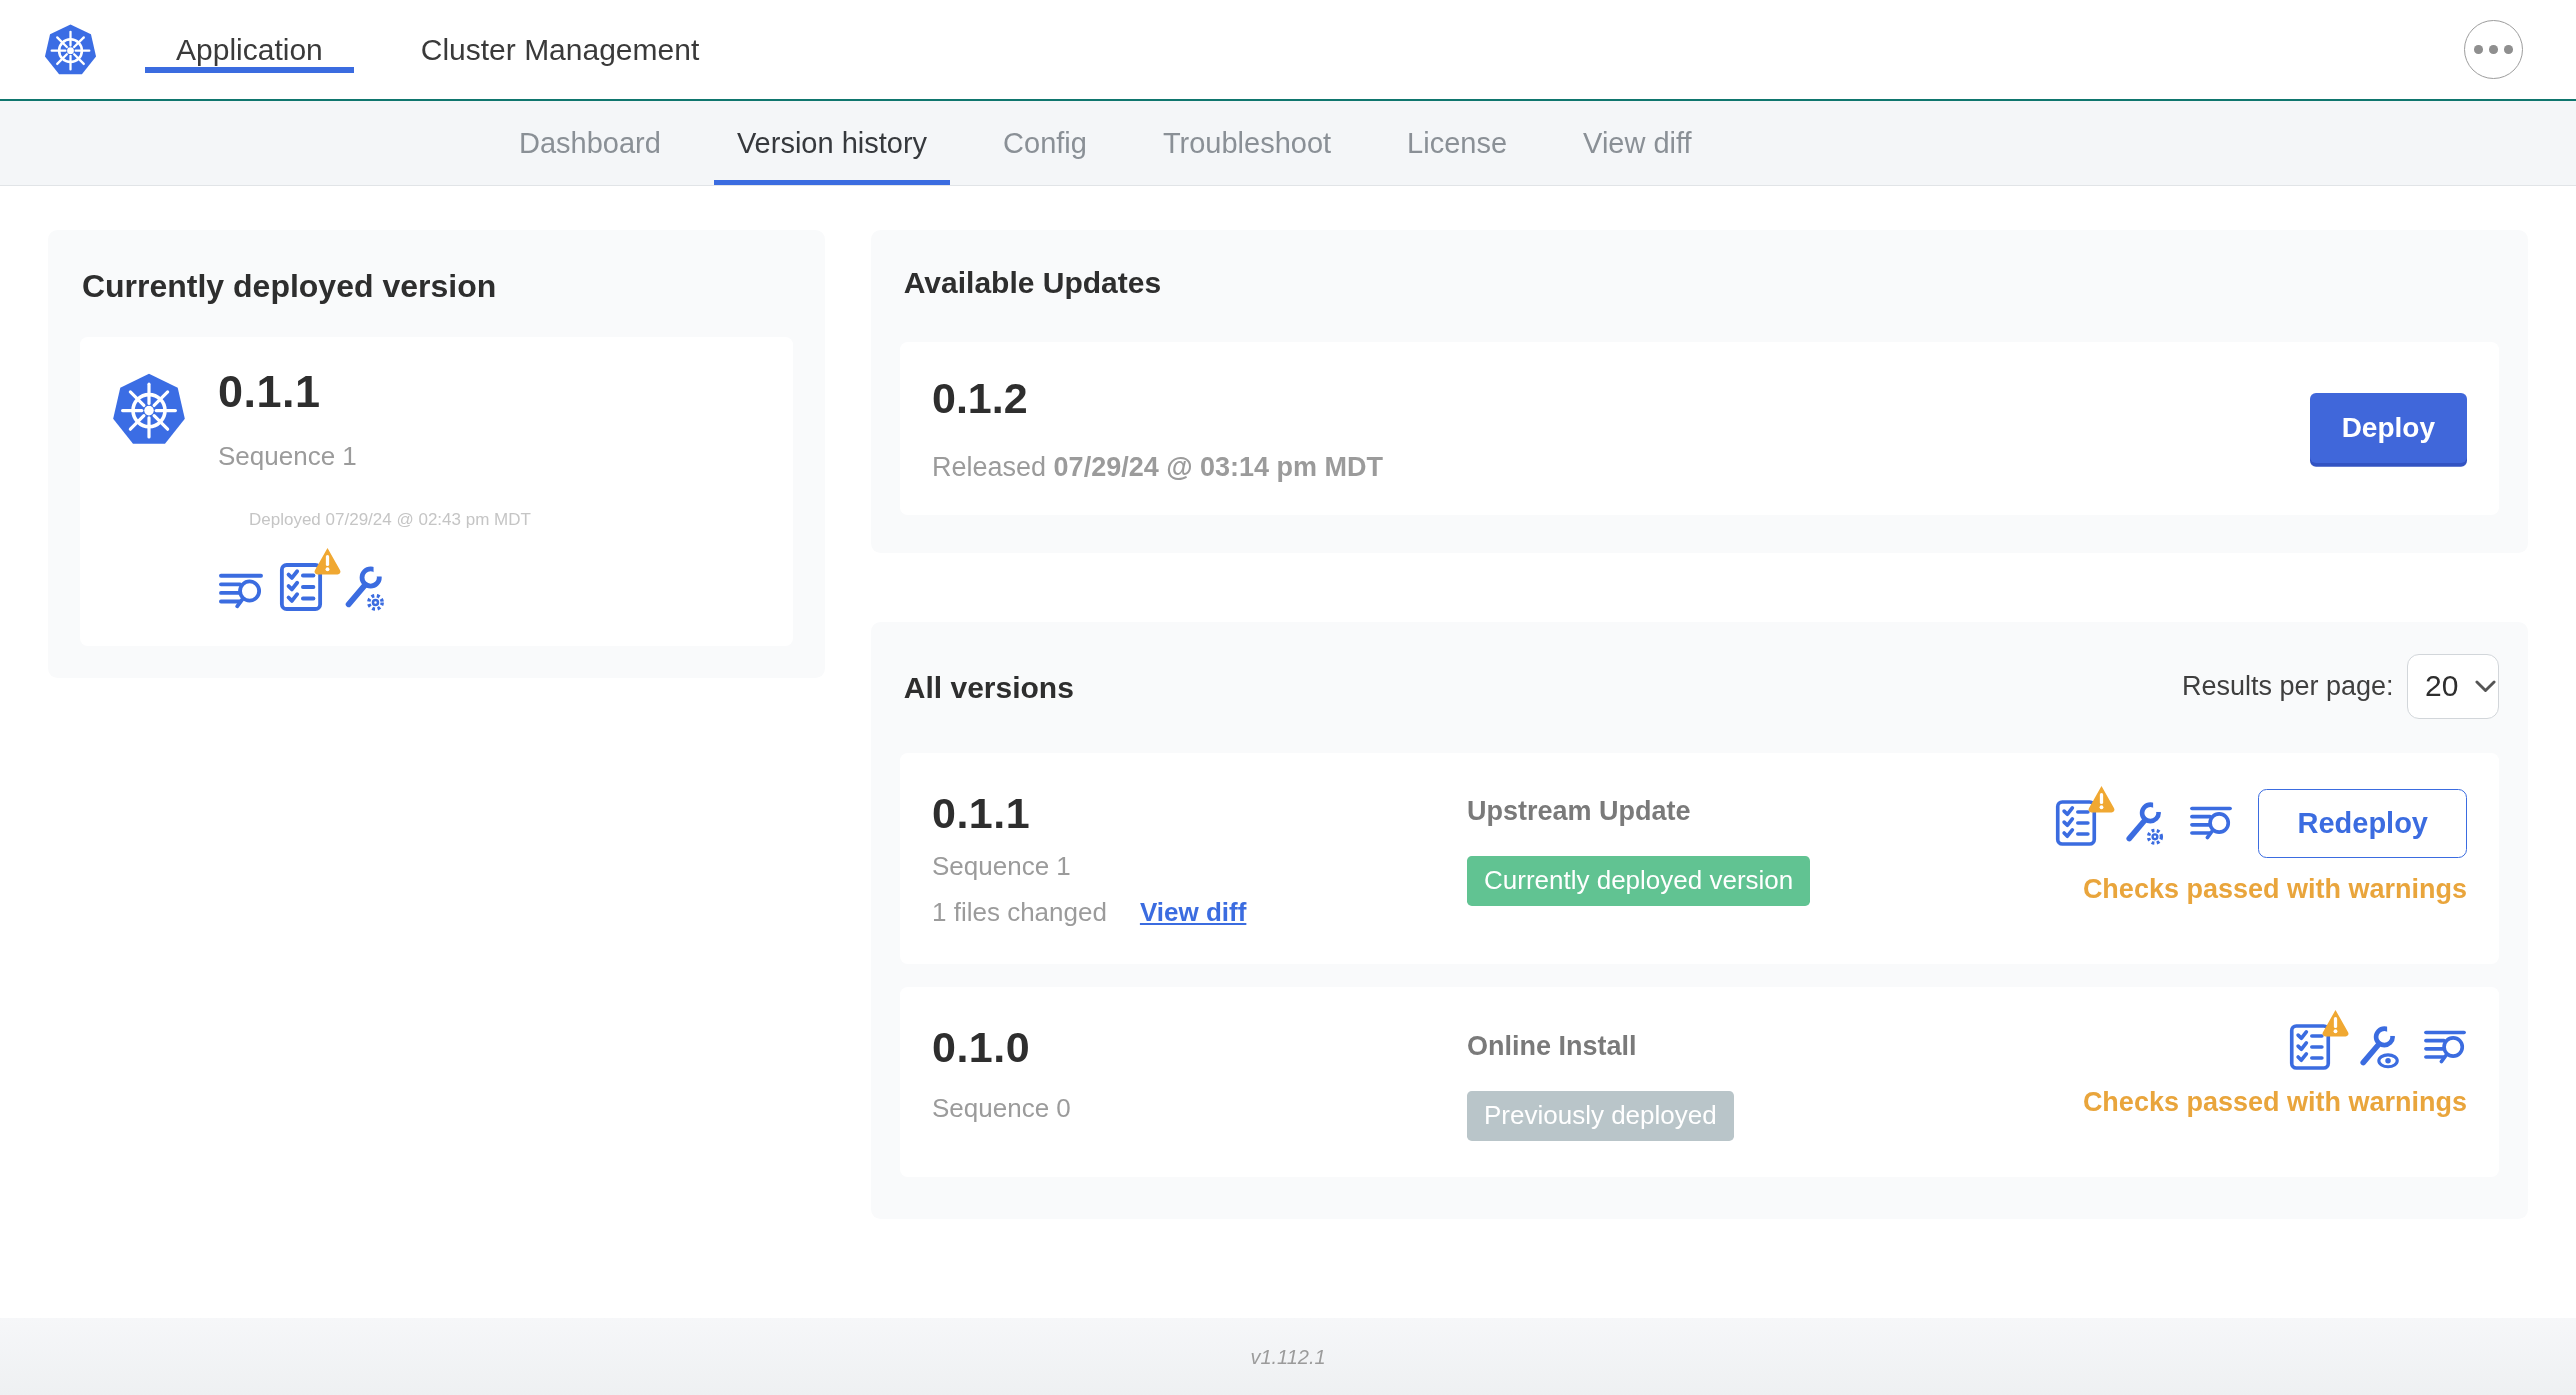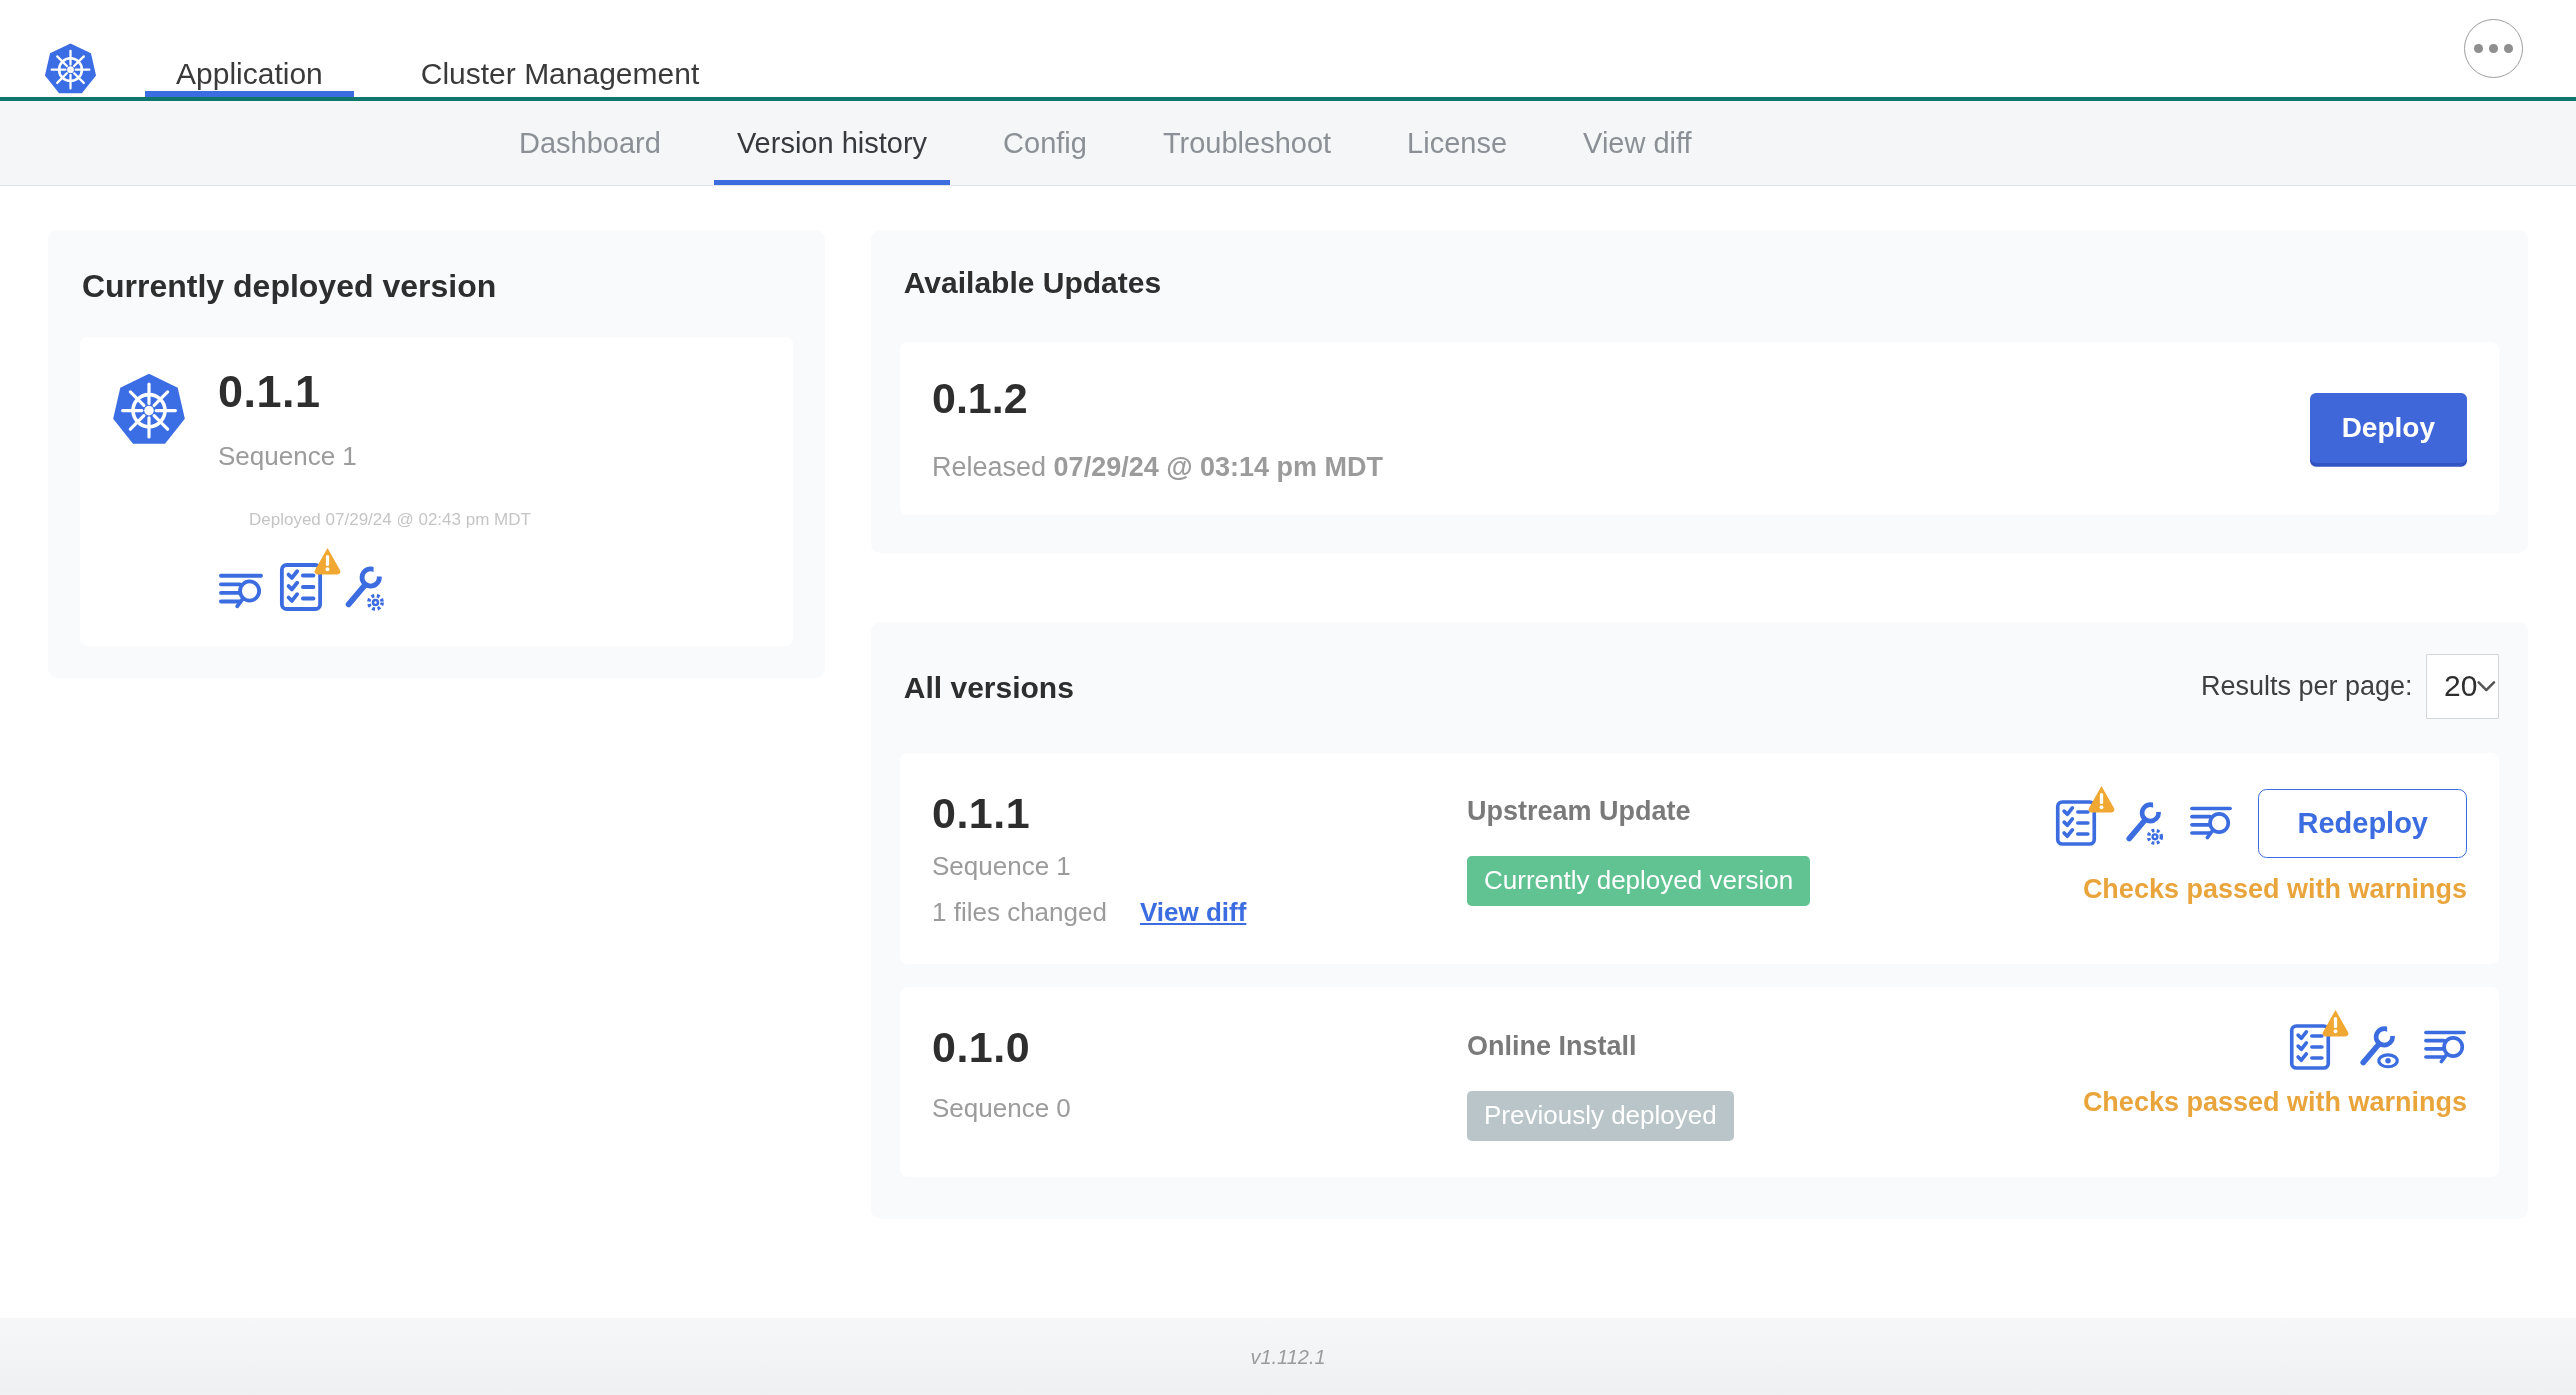--- a/index.html
+++ b/index.html
@@ -1,20 +1,20 @@
 <!DOCTYPE html>
 <html><head>
 <meta charset="utf-8">
 <style>
   * { margin:0; padding:0; box-sizing:border-box; }
   html,body { width:2576px; height:1396px; overflow:hidden; }
   body { font-family:"Liberation Sans", sans-serif; background:#fff; color:#323232; display:flex; flex-direction:column; }
 
   
-  .topnav { height:101px; background:#fff; border-bottom:4px solid #0f766e; display:flex; align-items:flex-end; padding-left:42px; flex:0 0 auto; }
+  .topnav { height:101px; background:#fff; border-bottom:2px solid #0f766e; display:flex; align-items:center; padding-left:42px; flex:0 0 auto; }
   .brand { display:flex; align-items:center; margin-right:46px; }
   .brand svg { width:57px; height:57px; }
   .topnav-tabs { display:flex; align-items:stretch; gap:36px; }
   .toptab { display:flex; align-items:center; padding:6.7px 31px 0 31px; font-size:30px; color:#3a3a3a; border-bottom:6.7px solid transparent; cursor:pointer; }
   .toptab.active { border-bottom-color:#3b6ce0; }
   .more-btn { margin-left:auto; margin-right:53px; align-self:center; width:59px; height:59px; border-radius:50%; border:1.9px solid #9d9d9d; background:#fff; display:flex; align-items:center; justify-content:center; gap:6.7px; cursor:pointer; }
   .more-btn i { width:8.6px; height:8.6px; border-radius:50%; background:#8f8f8f; }
 
   
   .subnav { height:85px; background:#f4f6f8; border-bottom:1px solid #e1e4e7; display:flex; align-items:stretch; padding-left:496px; gap:30px; flex:0 0 auto; }
@@ -45,21 +45,21 @@
   .updates-inner { margin-top:42px; background:#fff; border-radius:7.6px; padding:32px; display:flex; align-items:center; }
   .upd-ver { font-size:43px; font-weight:700; color:#2e2e2e; }
   .released { font-size:27px; color:#9b9b9b; margin-top:29px; }
   .released b { font-weight:700; color:#9b9b9b; }
   .deploy-btn { margin-left:auto; background:#4067da; color:#fff; font-size:28px; font-weight:700; border:none; border-radius:6px; padding:19px 32px; cursor:pointer; box-shadow:0 3.8px 0 #3253c2; font-family:inherit; }
 
   .versions-card { margin-top:69px; padding:32px 29px 42px 29px; }
   .versions-head { display:flex; align-items:center; }
   .rpp { margin-left:auto; display:flex; align-items:center; gap:13.4px; }
   .rpp-label { font-size:27px; color:#3f3f3f; }
-  .rpp-select { width:73px; height:65px; background:#fff; border:1px solid #d2d6da; border-radius:1px; display:flex; align-items:center; justify-content:space-between; padding:0 2px 0 17px; cursor:pointer; }
+  .rpp-select { width:92px; height:65px; background:#fff; border:1px solid #d2d6da; border-radius:12px; display:flex; align-items:center; justify-content:space-between; padding:0 2px 0 17px; cursor:pointer; }
   .rpp-select .val { font-size:30px; color:#2e2e2e; }
 
   .vrow { margin-top:34px; background:#fff; border-radius:7.6px; padding:36px 32px; display:grid; grid-template-columns:535px 1fr auto; align-items:flex-start; }
   .vrow + .vrow { margin-top:23px; }
   .vrow .ver-big { font-size:43px; }
   .files-line { font-size:26px; color:#9b9b9b; margin-top:15.3px; display:flex; gap:33px; align-items:baseline; }
   .view-diff { color:#3b6ce0; font-weight:600; text-decoration:underline; cursor:pointer; }
   .src-label { font-size:27px; font-weight:700; color:#7a7a7a; margin-top:7.6px; }
   .badge { display:inline-block; margin-top:29px; font-size:26px; color:#fff; padding:8.6px 17px 10.5px 17px; border-radius:4.8px; }
   .badge.green { background:#61c392; }

